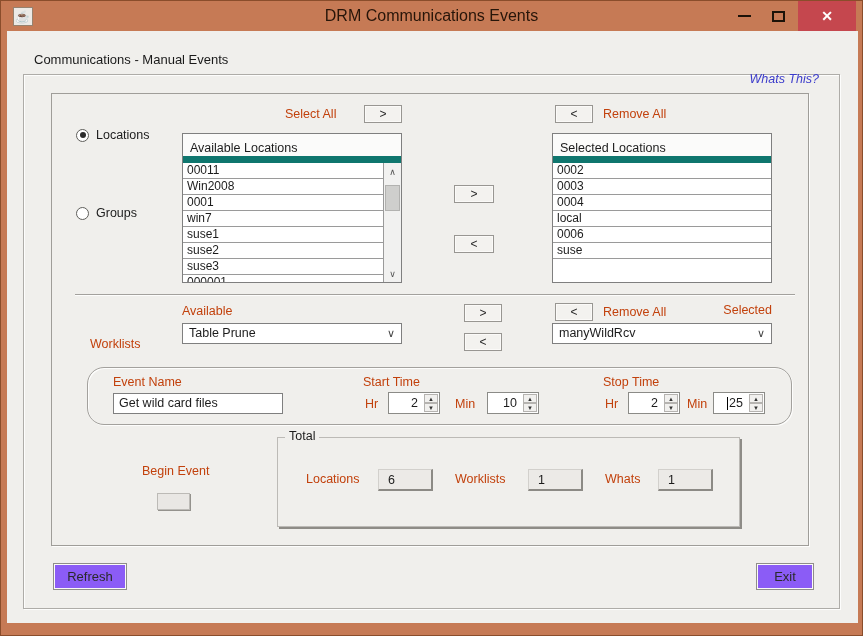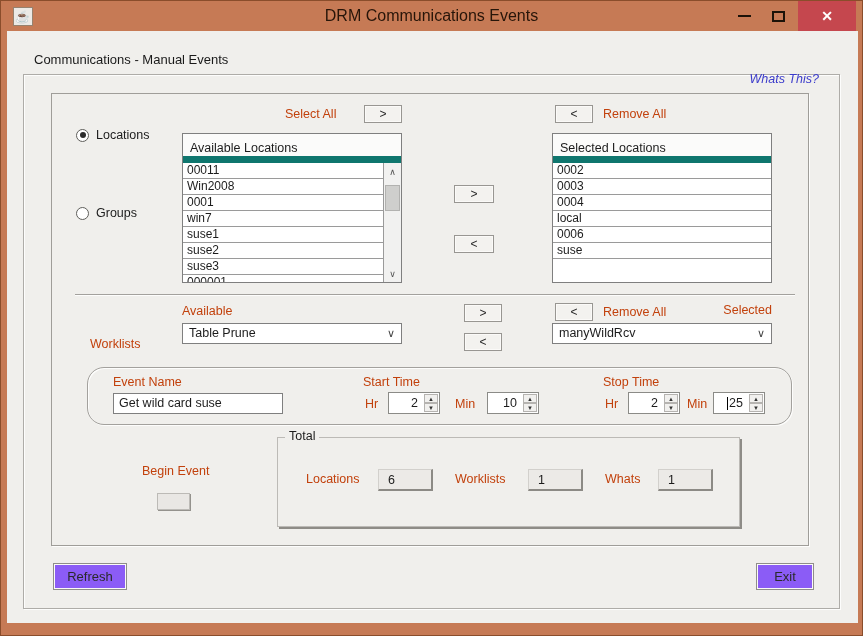--- a/index.html
+++ b/index.html
@@ -191,21 +191,21 @@
       <div class="btn" style="left:503px; top:209px; width:38px; height:18px;">&lt;</div>
       <div class="lbl" style="left:551px; top:211px;">Remove All</div>
       <div class="lbl" style="left:640px; top:209px; width:80px; text-align:right;">Selected</div>
       <div class="dropdown" style="left:500px; top:229px; width:220px;">
         <span>manyWildRcv</span>
         <span class="dd-chevron">∨</span>
       </div>
 
       <div class="event-box" style="left:35px; top:273px; width:705px; height:58px;border-radius:17px;">
         <div class="lbl" style="left:25px; top:7px;">Event Name</div>
-        <div class="textfield" style="left:25px; top:25px; width:170px;">Get wild card suse</div>
+        <div class="textfield" style="left:25px; top:25px; width:170px;">Get wild card files</div>
 
         <div class="lbl" style="left:275px; top:7px;">Start Time</div>
         <div class="lbl" style="left:277px; top:29px;">Hr</div>
         <div class="spin" style="left:300px; top:24px;">
           <div class="spin-val">
               <span style="margin-right:4px;">2</span>
             </div>
           <div class="spin-arrows">
             <div>▲</div>
             <div>▼</div>

